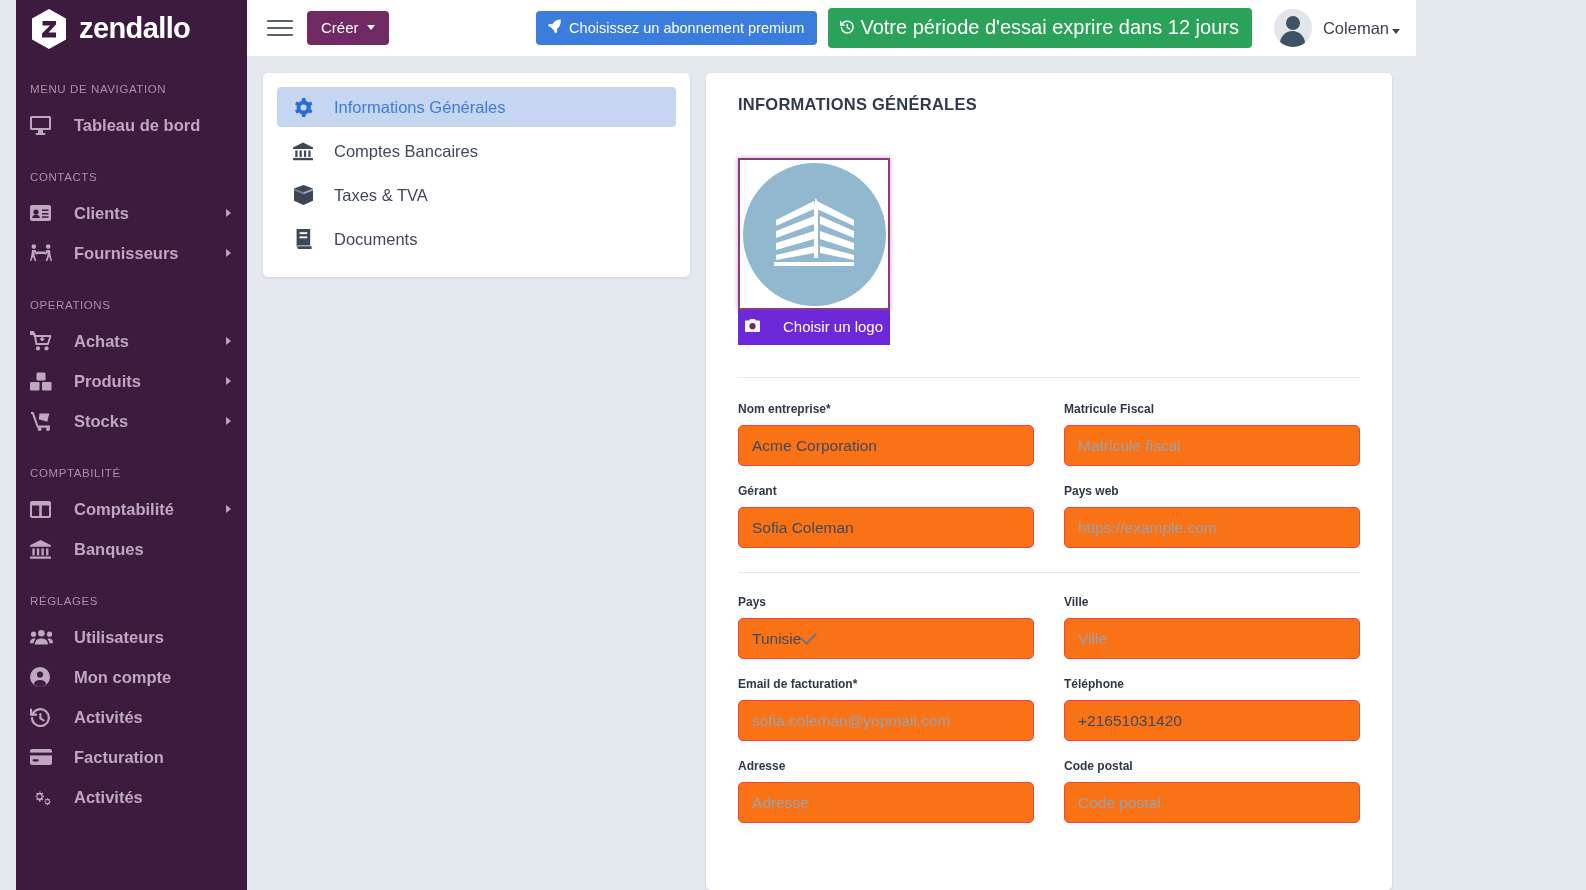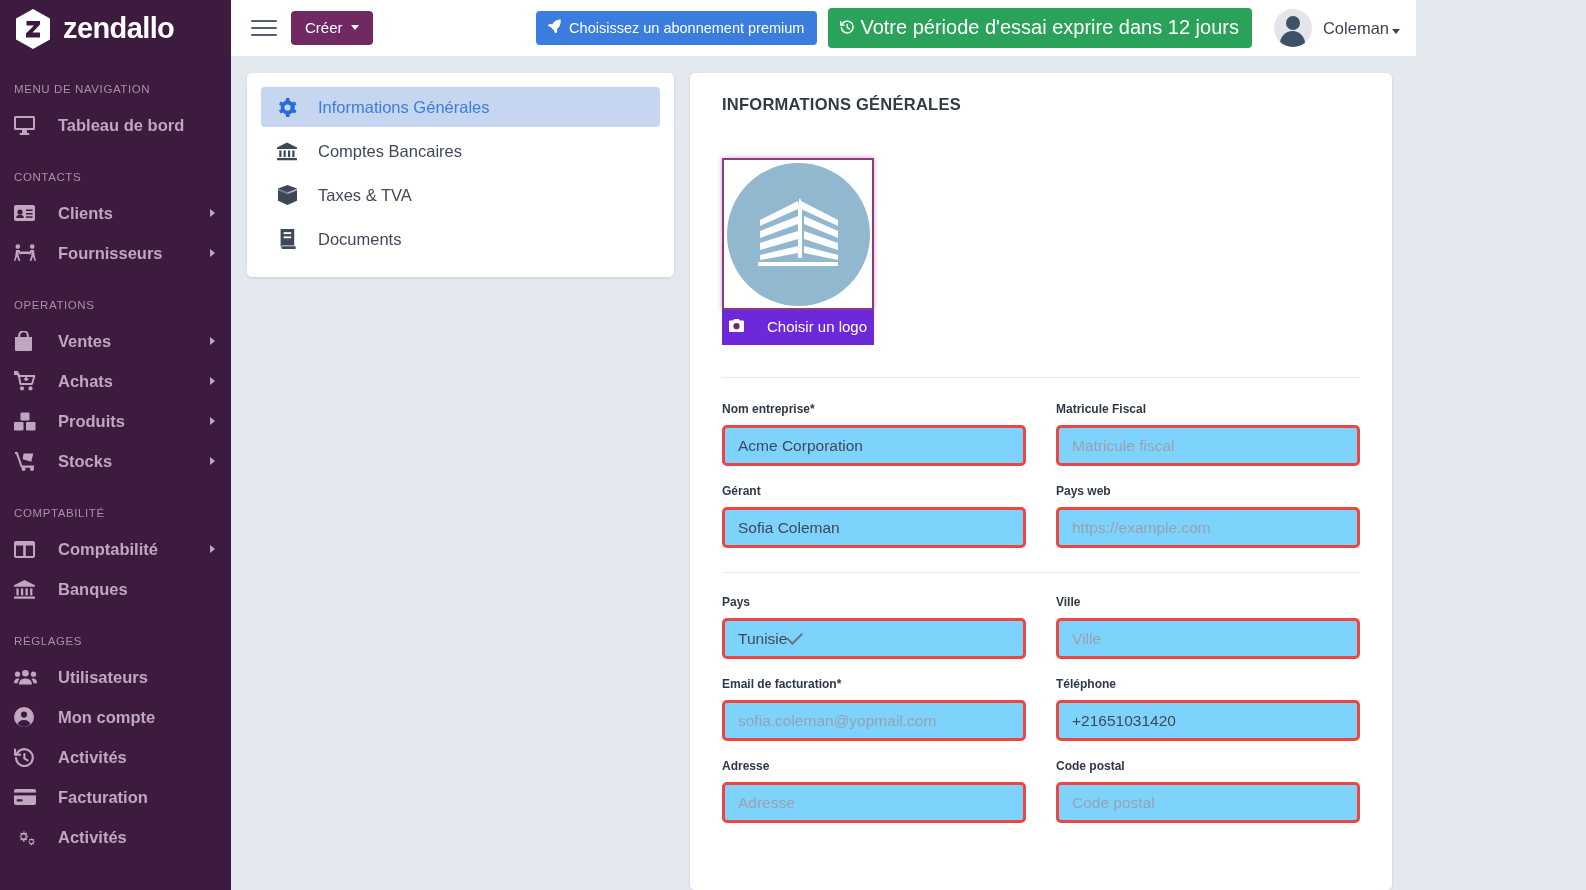--- a/index.html
+++ b/index.html
@@ -2,21 +2,21 @@
 <html><head>
 <meta charset="utf-8">
 <style>
   * { box-sizing: border-box; margin: 0; padding: 0; }
   html, body {
     width: 1586px; height: 890px;
     font-family: "Liberation Sans", sans-serif;
     background: #e4e8ef;
     overflow: hidden;
   }
-  .app { display: flex; width: 1416px; height: 890px; }
+  .app { display: flex; width: 1416px; height: 890px; padding-left: 16px; }
 
   
   .sidebar {
     width: 231px; flex: 0 0 231px;
     background: #3c1b3e;
     height: 890px;
     overflow: hidden;
     position: relative;
   }
   .brand {
@@ -253,27 +253,27 @@
   .field label {
     display: block;
     font-size: 12px;
     color: #2f3847;
     font-weight: 700;
     margin-bottom: 9px;
   }
   .field input, .field .selectbox {
     width: 100%;
     height: 41px;
-    border: 3px solid #ef4444;
+    border: 1px solid #ef4444;
     border-radius: 5px;
     padding: 0 13px;
     font-size: 15.5px;
     font-family: inherit;
     color: #41485a;
-    background: #7dd3fc;
+    background: #f97316;
     outline: none;
   }
   .field input::placeholder { color: #9aa1ae; }
   .selectbox {
     display: flex; align-items: center;
     justify-content: flex-start;
     cursor: pointer;
   }
   .selectbox .chev {
     width: 15px; height: 9px;
@@ -336,30 +336,20 @@
             <circle cx="18.2" cy="2.6" r="2.3"></circle>
             <path d="M20 6h-3.6l-1.6 4.2 1.3.6L17.4 8v3.6L15.6 17h1.7l1.7-4.6L20.7 17H22l-1.4-6z"></path>
             <rect x="6.2" y="7.6" width="9.6" height="2.4" rx="0.6"></rect>
           </svg>
       </span>
       <span class="nav-label">Fournisseurs</span>
       <span class="caret-r"></span>
     </div>
 
     <div class="nav-section">OPERATIONS</div>
-    <div class="nav-item">
-      <span class="nav-ico">
-        <svg width="19" height="20" viewBox="0 0 19 20" fill="currentColor">
-            <path d="M1 6h17v13a1 1 0 0 1-1 1H2a1 1 0 0 1-1-1z"></path>
-            <path d="M5.2 7V4.6a4.3 4.3 0 0 1 8.6 0V7" fill="none" stroke="currentColor" stroke-width="2.1"></path>
-          </svg>
-      </span>
-      <span class="nav-label">Ventes</span>
-      <span class="caret-r"></span>
-    </div>
     <div class="nav-item">
       <span class="nav-ico">
         <svg width="22" height="20" viewBox="0 0 22 20" fill="currentColor">
             <path d="M0 1h3.4l1 4h16l-2.4 8H6.4L4.6 3H0z" fill="none" stroke="currentColor" stroke-width="1.9" stroke-linejoin="round"></path>
             <circle cx="8" cy="17.4" r="2.1"></circle>
             <circle cx="16.5" cy="17.4" r="2.1"></circle>
             <path d="M12.2 5.5v4m0 0l-2-2m2 2l2-2" stroke="currentColor" stroke-width="1.7" fill="none"></path>
           </svg>
       </span>
       <span class="nav-label">Achats</span>

